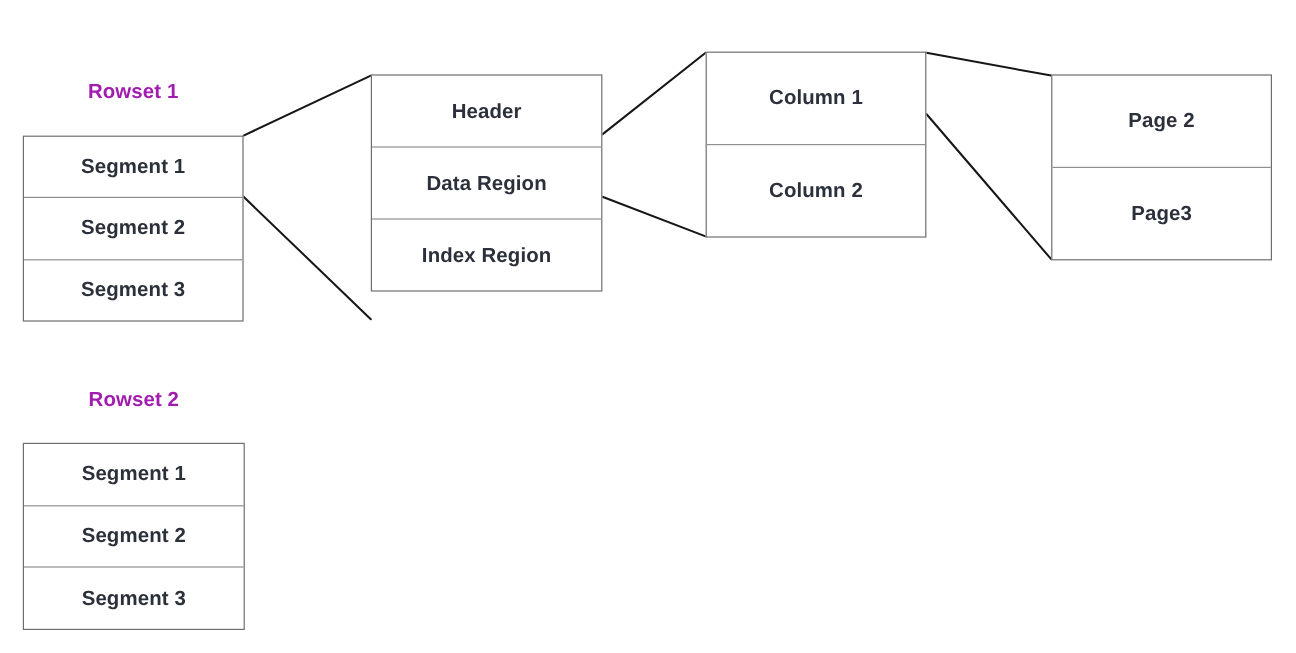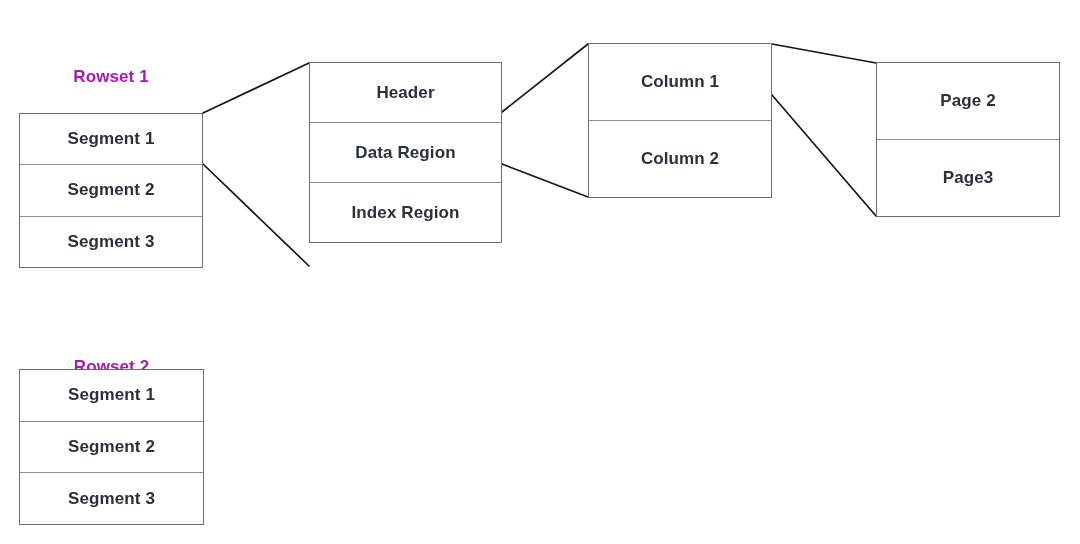--- a/index.html
+++ b/index.html
@@ -88,21 +88,21 @@
   <div class="node-box" style="left:588px; top:43px; width:184px; height:155px;">
     <div class="node-row">Column 1</div>
     <div class="node-row">Column 2</div>
   </div>
 
   <div class="node-box" style="left:876px; top:62px; width:184px; height:155px;">
     <div class="node-row">Page 2</div>
     <div class="node-row">Page3</div>
   </div>
 
-  <div class="group-label" style="left:19px; top:320px; width:185px; height:26px;margin-top:34px;">Rowset 2</div>
+  <div class="group-label" style="left:19px; top:320px; width:185px; height:26px;">Rowset 2</div>
 
   <div class="node-box" style="left:19px; top:369px; width:185px; height:156px;">
     <div class="node-row">Segment 1</div>
     <div class="node-row">Segment 2</div>
     <div class="node-row">Segment 3</div>
   </div>
 
 </div>
 
 </body></html>

